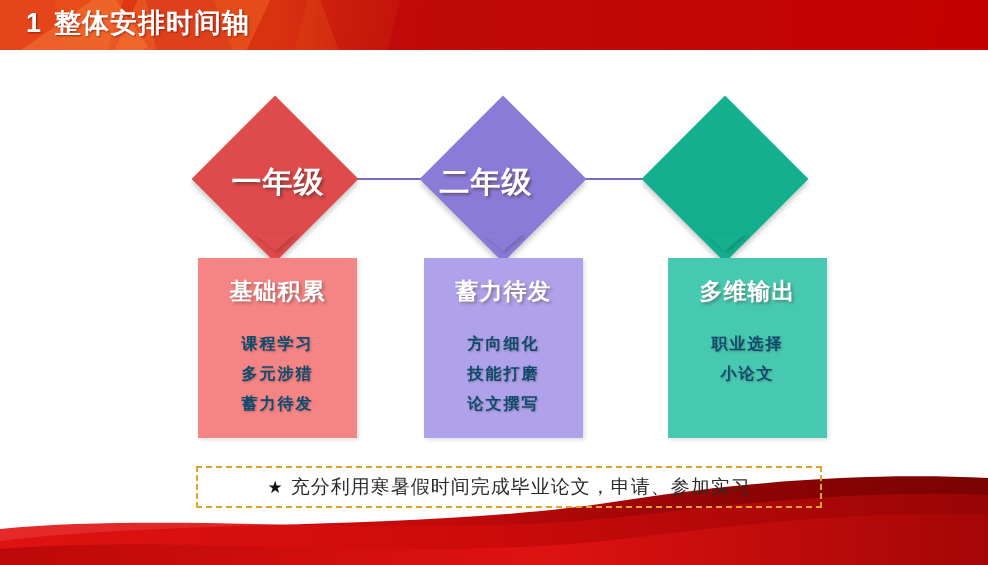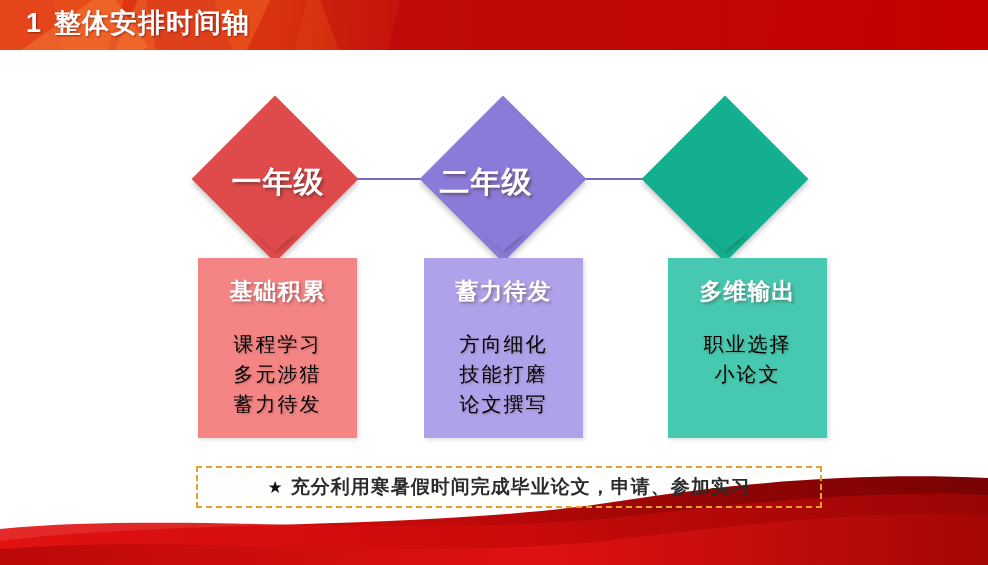--- a/index.html
+++ b/index.html
@@ -148,26 +148,27 @@
     font-size: 23px;
     font-weight: bold;
     letter-spacing: 1px;
     text-shadow: 2px 2px 3px rgba(80,60,60,.45);
     font-family: "DejaVu Sans", "Liberation Sans", sans-serif;
   }
   .box-items {
     margin-top: 22px;
   }
   .box-item {
-    color: #000000;
-    font-size: 20px;
+    color: #0c4a6e;
+    font-size: 16px;
     line-height: 30px;
     letter-spacing: 2px;
     text-shadow: 1px 1px 2px rgba(80,60,60,.40);
     font-family: "DejaVu Serif", "Liberation Serif", serif;
+    font-weight: bold;
   }
 
   
   .note {
     position: absolute;
     left: 196px;
     top: 404px;
     width: 626px;
     height: 42px;
     border: 2px dashed #E2A32B;
@@ -176,21 +177,20 @@
     align-items: center;
     justify-content: center;
     z-index: 3;
   }
   .note-text {
     color: #2B2B2B;
     font-size: 19px;
     letter-spacing: 1px;
     white-space: nowrap;
     font-family: "DejaVu Serif", "Liberation Serif", serif;
-    font-weight: bold;
   }
   .note-star {
     margin-right: 8px;
     font-size: 17px;
     color: #111;
   }
 
   
   .waves {
     position: absolute;

